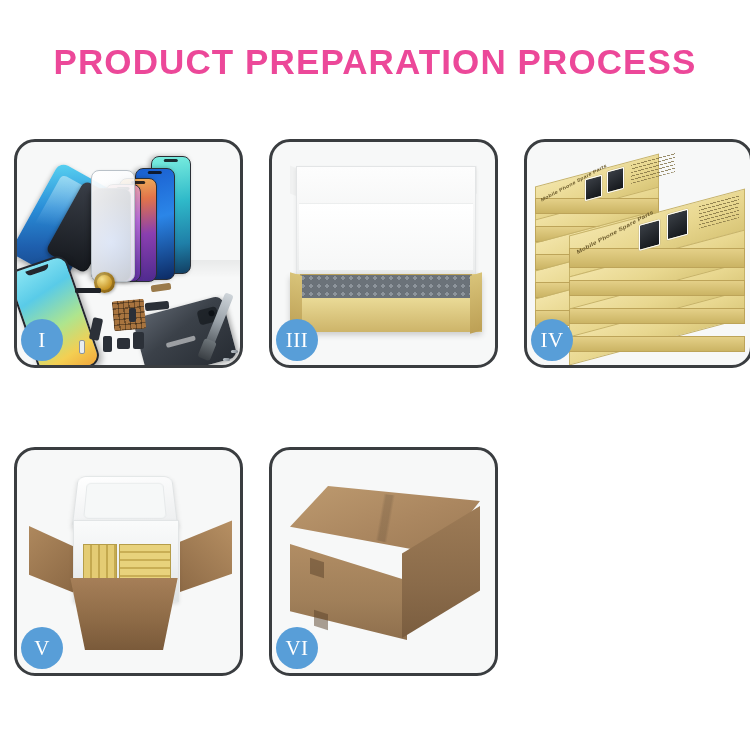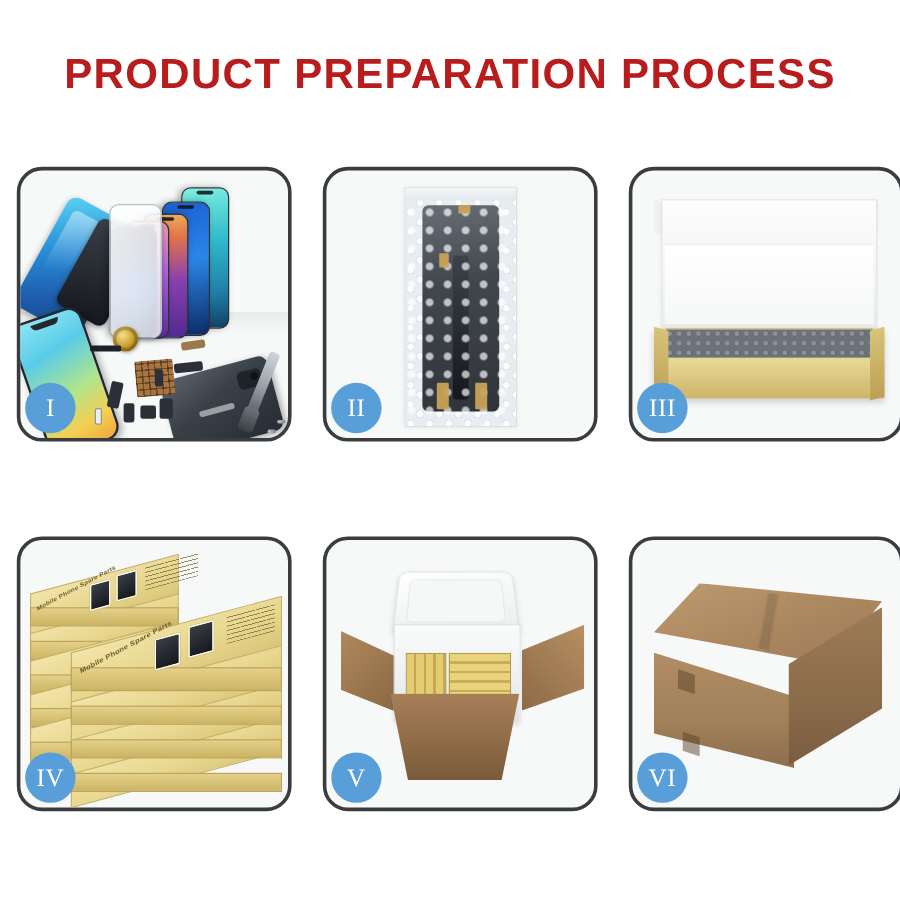--- a/index.html
+++ b/index.html
@@ -14,21 +14,21 @@
     width: 750px; height: 750px;
     background: #ffffff;
   }
 
   
   .header { position: absolute; left: 0; top: 0; width: 750px; text-align: center; }
   .title {
     font-size: 35px;
     font-weight: 700;
     letter-spacing: 1.1px;
-    color: #b91c1c;
+    color: #ec4899;
     line-height: 1;
     margin-top: 44px;
     white-space: nowrap;
     font-family: "Liberation Sans", sans-serif;
   }
   .subtitle {
     font-size: 14.6px;
     color: #232323;
     margin-top: 14px;
     letter-spacing: .18px;
@@ -447,36 +447,20 @@
         <div class="part flexd" style="left:116px; top:190px; width:11px; height:17px;"></div>
         <div class="part scr" style="left:62px;  top:198px; width:6px;  height:14px; border:1px solid #8e959c; background:#e8eef2;"></div>
         <div class="part flexd" style="left:112px; top:166px; width:7px;  height:14px;"></div>
         <div class="part scr" style="left:214px; top:208px; width:7px;  height:3px;"></div>
         <div class="part scr" style="left:206px; top:216px; width:7px;  height:3px;"></div>
         <div class="driver"></div>
       </div>
       <div class="badge">I</div>
     </div>
 
-    <div class="panel p2">
-      <div class="stage">
-        <div class="bag">
-          <div class="bubbles"></div>
-          <div class="inner"></div>
-          <div class="strip"></div>
-          <div class="overbub"></div>
-          <div class="tape t1"></div>
-          <div class="tape t2"></div>
-          <div class="tape t3"></div>
-          <div class="tape t4"></div>
-          <div class="seal"></div>
-        </div>
-      </div>
-      <div class="badge">II</div>
-    </div>
 
     <div class="panel p3">
       <div class="stage">
         <div class="lidflapL"></div>
         <div class="lidflapR"></div>
         <div class="lid"></div>
         <div class="tray">
           <div class="trayIn"></div>
           <div class="trayLipL"></div>
           <div class="trayLipR"></div>

